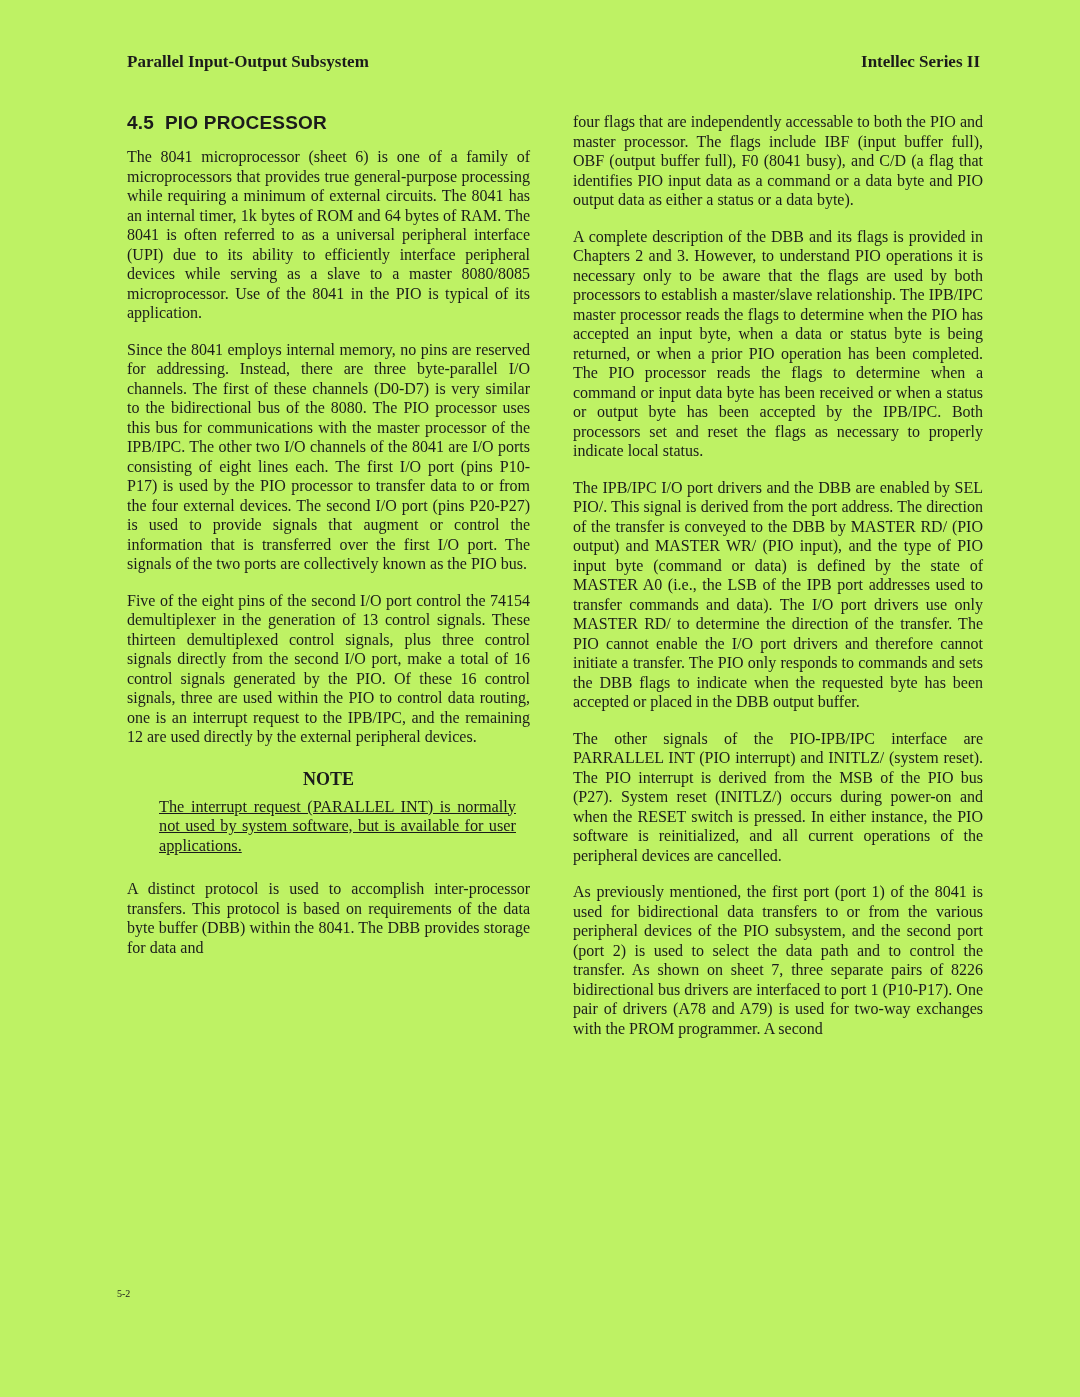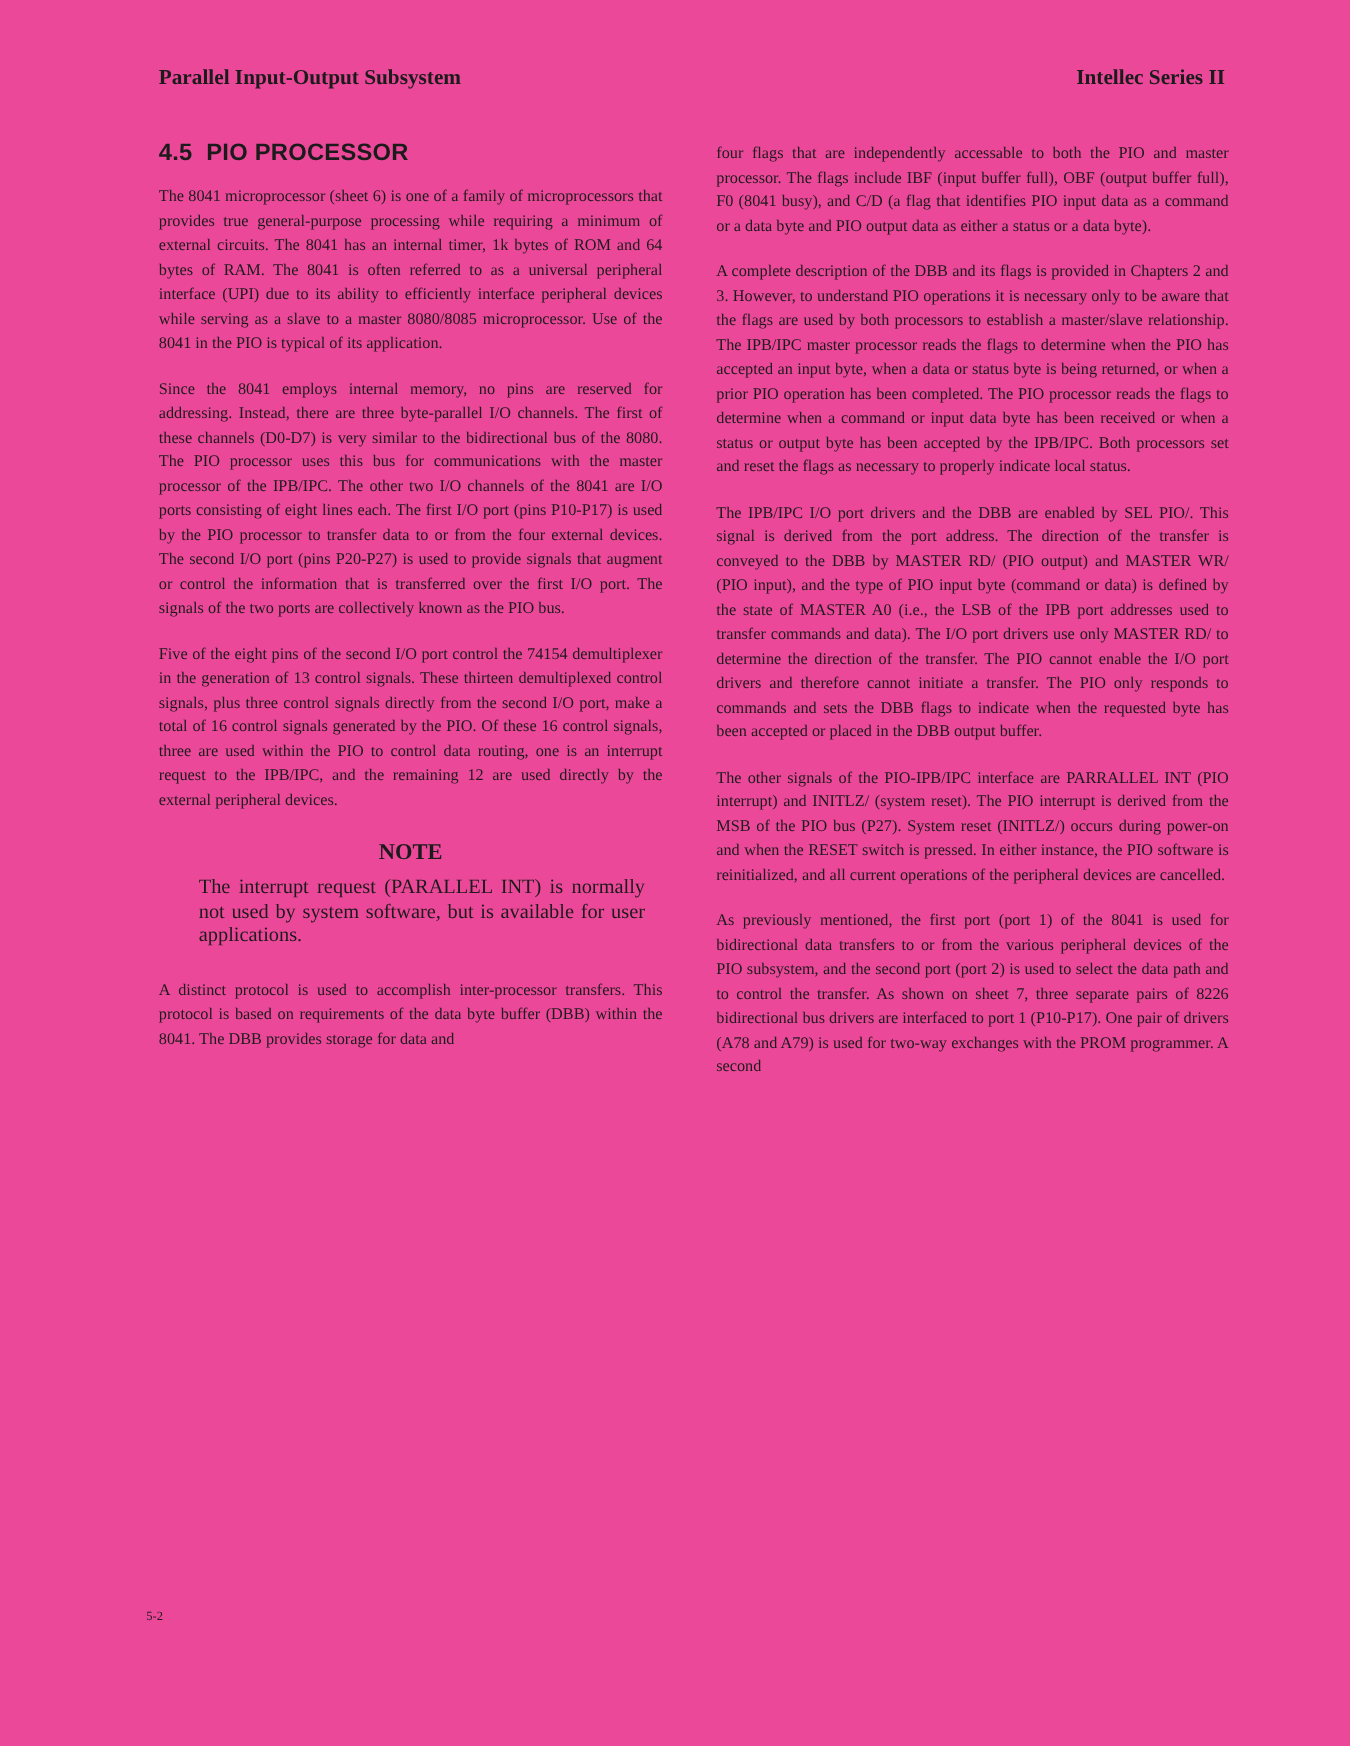--- a/index.html
+++ b/index.html
@@ -1,40 +1,40 @@
 <!DOCTYPE html>
 <html><head>
 <meta charset="utf-8">
 <style>
   * { margin: 0; padding: 0; box-sizing: border-box; }
   html, body { background: #d9d9d9; }
   .page {
     width: 1080px;
     height: 1397px;
     margin: 0 auto;
-    background: #ec4899;
+    background: #bef264;
     color: #1b1b1b;
     position: relative;
     font-family: "Liberation Serif", serif;
     padding: 52px 100px 0 127px;
     overflow: hidden;
   }
   .page-header {
     display: flex;
     justify-content: space-between;
     align-items: baseline;
     font-weight: bold;
     font-size: 17px;
     margin-bottom: 40px;
   }
   .columns { display: flex; gap: 43px; }
   .col-left { width: 403px; flex: 0 0 403px; }
   .col-right { width: 410px; flex: 0 0 410px; }
   p.body-par {
-    font-size: 13px;
+    font-size: 16px;
     line-height: 19.5px;
     text-align: justify;
     margin-bottom: 17px;
   }
   h2.sec-heading {
     font-family: "Liberation Sans", sans-serif;
     font-size: 19px;
     font-weight: bold;
     letter-spacing: 0.2px;
     margin: 27px 0 13px 0;
@@ -46,20 +46,21 @@
     text-align: center;
     font-weight: bold;
     font-size: 18px;
     margin-bottom: 7px;
   }
   p.note-body {
     font-size: 16.3px;
     line-height: 19.5px;
     text-align: justify;
     margin: 0 14px 0 32px;
+    text-decoration: underline;
   }
   .page-footer {
     position: absolute;
     left: 117px;
     top: 1288px;
     font-size: 10px;
     text-align: right;
   }
 </style>
 </head>

